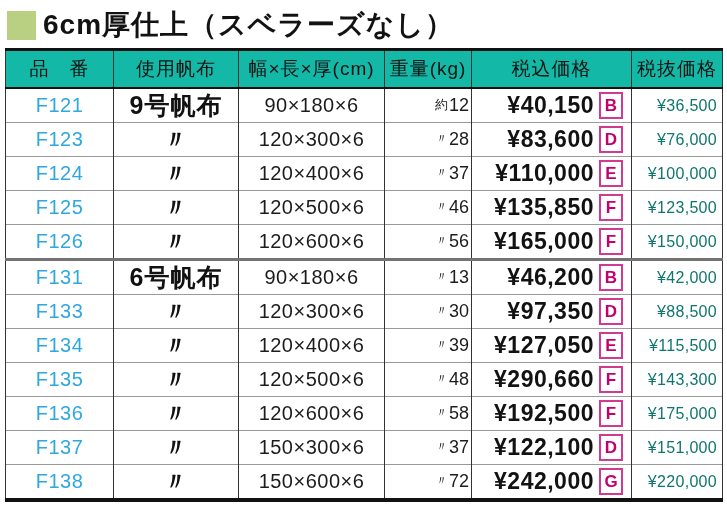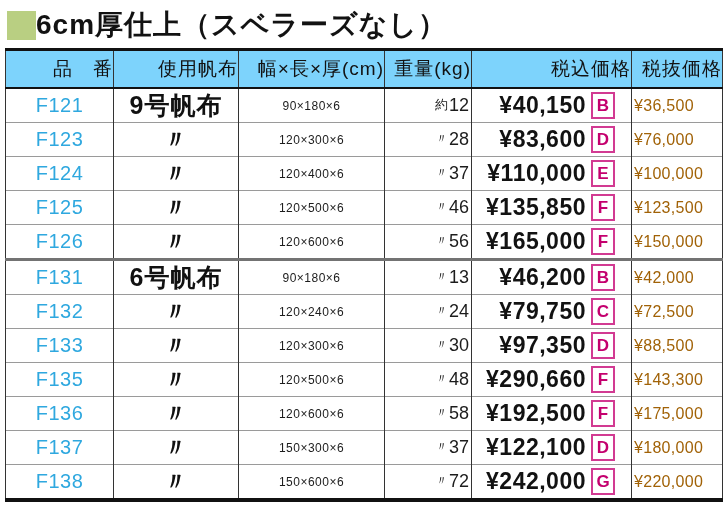--- a/index.html
+++ b/index.html
@@ -4,21 +4,21 @@
 <style>
   html,body{margin:0;padding:0;}
   body{
     width:727px;height:532px;background:#ffffff;
     font-family:"Liberation Sans","DejaVu Sans",sans-serif;
     color:#111;overflow:hidden;
   }
   .page{position:relative;width:727px;height:532px;}
 
   
-  .title-row{display:flex;align-items:center;margin:7px 0 5px 7px;height:36px;}
+  .title-row{display:flex;align-items:center;gap:7px;margin:7px 0 5px 7px;height:36px;}
   .bullet{width:29px;height:29px;background:#b9cf82;flex:0 0 auto;}
   .page-title{
     font-size:28px;font-weight:bold;letter-spacing:1px;margin:0;line-height:1;
     white-space:nowrap;color:#121212;
   }
 
   
   table{
     border-collapse:collapse;table-layout:fixed;
     width:717px;margin-left:5px;
@@ -26,47 +26,47 @@
     border-left:1px solid #333;border-right:1px solid #333;
   }
   col.c-code{width:108px;}
   col.c-canvas{width:125px;}
   col.c-dims{width:146px;}
   col.c-weight{width:87px;}
   col.c-incl{width:160px;}
   col.c-excl{width:91px;}
 
   th{
-    background:#7dd3fc;height:36px;
+    background:#14b8a6;height:36px;
     font-size:19px;font-weight:normal;letter-spacing:1px;
     border:1px solid #333;border-bottom:2px solid #111;
-    padding:0;text-align:right;vertical-align:middle;color:#121212;
+    padding:0;text-align:center;vertical-align:middle;color:#121212;
   }
   td{
     height:29px;border-left:1px solid #333;border-right:1px solid #333;
     border-top:1px solid #9a9a9a;
     padding:0 2px;text-align:center;vertical-align:middle;
   }
   tr.group-start td{border-top:3px solid #737373;}
 
   td.code{color:#2fa8df;font-size:20px;font-weight:normal;letter-spacing:0.5px;}
   td.canvas{font-size:25px;font-weight:bold;letter-spacing:1px;}
-  td.dims{font-size:12px;letter-spacing:0.5px;color:#1c1c1c;text-align:center;}
+  td.dims{font-size:20px;letter-spacing:0.5px;color:#1c1c1c;text-align:center;}
   td.weight{font-size:18px;color:#1c1c1c;text-align:right;}
   td.weight .wmark{font-size:13px;vertical-align:2px;margin-right:1px;}
-  td.incl{padding-right:16px;}
+  td.incl{padding-right:8px;}
   .incl-wrap{display:flex;align-items:center;justify-content:flex-end;gap:5px;}
   .price-incl{font-size:23px;font-weight:bold;letter-spacing:0.5px;color:#121212;}
   .badge{
     display:inline-flex;align-items:center;justify-content:center;
     width:20px;height:23px;flex:0 0 auto;
     border:2px solid #d23a92;background:#fff;
     color:#c4006e;font-size:17px;font-weight:bold;line-height:1;
   }
-  td.excl{font-size:16px;text-align:left;padding-right:5px;color:#a16207;letter-spacing:0.3px;}
+  td.excl{font-size:16px;text-align:right;padding-right:5px;color:#0f766e;letter-spacing:0.3px;}
 </style>
 </head>
 <body>
 
 <div class="page">
   <div class="title-row">
     <span class="bullet"></span>
     <h1 class="page-title">6cm厚仕上（スベラーズなし）</h1>
   </div>
 
@@ -174,50 +174,50 @@
       </td>
       <td class="incl">
         <span class="incl-wrap">
           <span class="price-incl">¥46,200</span>
           <span class="badge">B</span>
         </span>
       </td>
       <td class="excl">¥42,000</td>
     </tr>
         <tr>
-      <td class="code">F132</td>
-      <td class="canvas">〃</td>
-      <td class="dims">120×240×6</td>
-      <td class="weight">
-        <span class="wmark">〃</span><span>24</span>
-      </td>
-      <td class="incl">
-        <span class="incl-wrap">
-          <span class="price-incl">¥79,750</span>
-          <span class="badge">C</span>
-        </span>
-      </td>
-      <td class="excl">¥72,500</td>
-    </tr>
-        <tr>
       <td class="code">F133</td>
       <td class="canvas">〃</td>
       <td class="dims">120×300×6</td>
       <td class="weight">
         <span class="wmark">〃</span><span>30</span>
       </td>
       <td class="incl">
         <span class="incl-wrap">
           <span class="price-incl">¥97,350</span>
           <span class="badge">D</span>
         </span>
       </td>
       <td class="excl">¥88,500</td>
     </tr>
         <tr>
+      <td class="code">F134</td>
+      <td class="canvas">〃</td>
+      <td class="dims">120×400×6</td>
+      <td class="weight">
+        <span class="wmark">〃</span><span>39</span>
+      </td>
+      <td class="incl">
+        <span class="incl-wrap">
+          <span class="price-incl">¥127,050</span>
+          <span class="badge">E</span>
+        </span>
+      </td>
+      <td class="excl">¥115,500</td>
+    </tr>
+        <tr>
       <td class="code">F135</td>
       <td class="canvas">〃</td>
       <td class="dims">120×500×6</td>
       <td class="weight">
         <span class="wmark">〃</span><span>48</span>
       </td>
       <td class="incl">
         <span class="incl-wrap">
           <span class="price-incl">¥290,660</span>
           <span class="badge">F</span>
@@ -246,21 +246,21 @@
       <td class="dims">150×300×6</td>
       <td class="weight">
         <span class="wmark">〃</span><span>37</span>
       </td>
       <td class="incl">
         <span class="incl-wrap">
           <span class="price-incl">¥122,100</span>
           <span class="badge">D</span>
         </span>
       </td>
-      <td class="excl">¥180,000</td>
+      <td class="excl">¥151,000</td>
     </tr>
         <tr>
       <td class="code">F138</td>
       <td class="canvas">〃</td>
       <td class="dims">150×600×6</td>
       <td class="weight">
         <span class="wmark">〃</span><span>72</span>
       </td>
       <td class="incl">
         <span class="incl-wrap">

